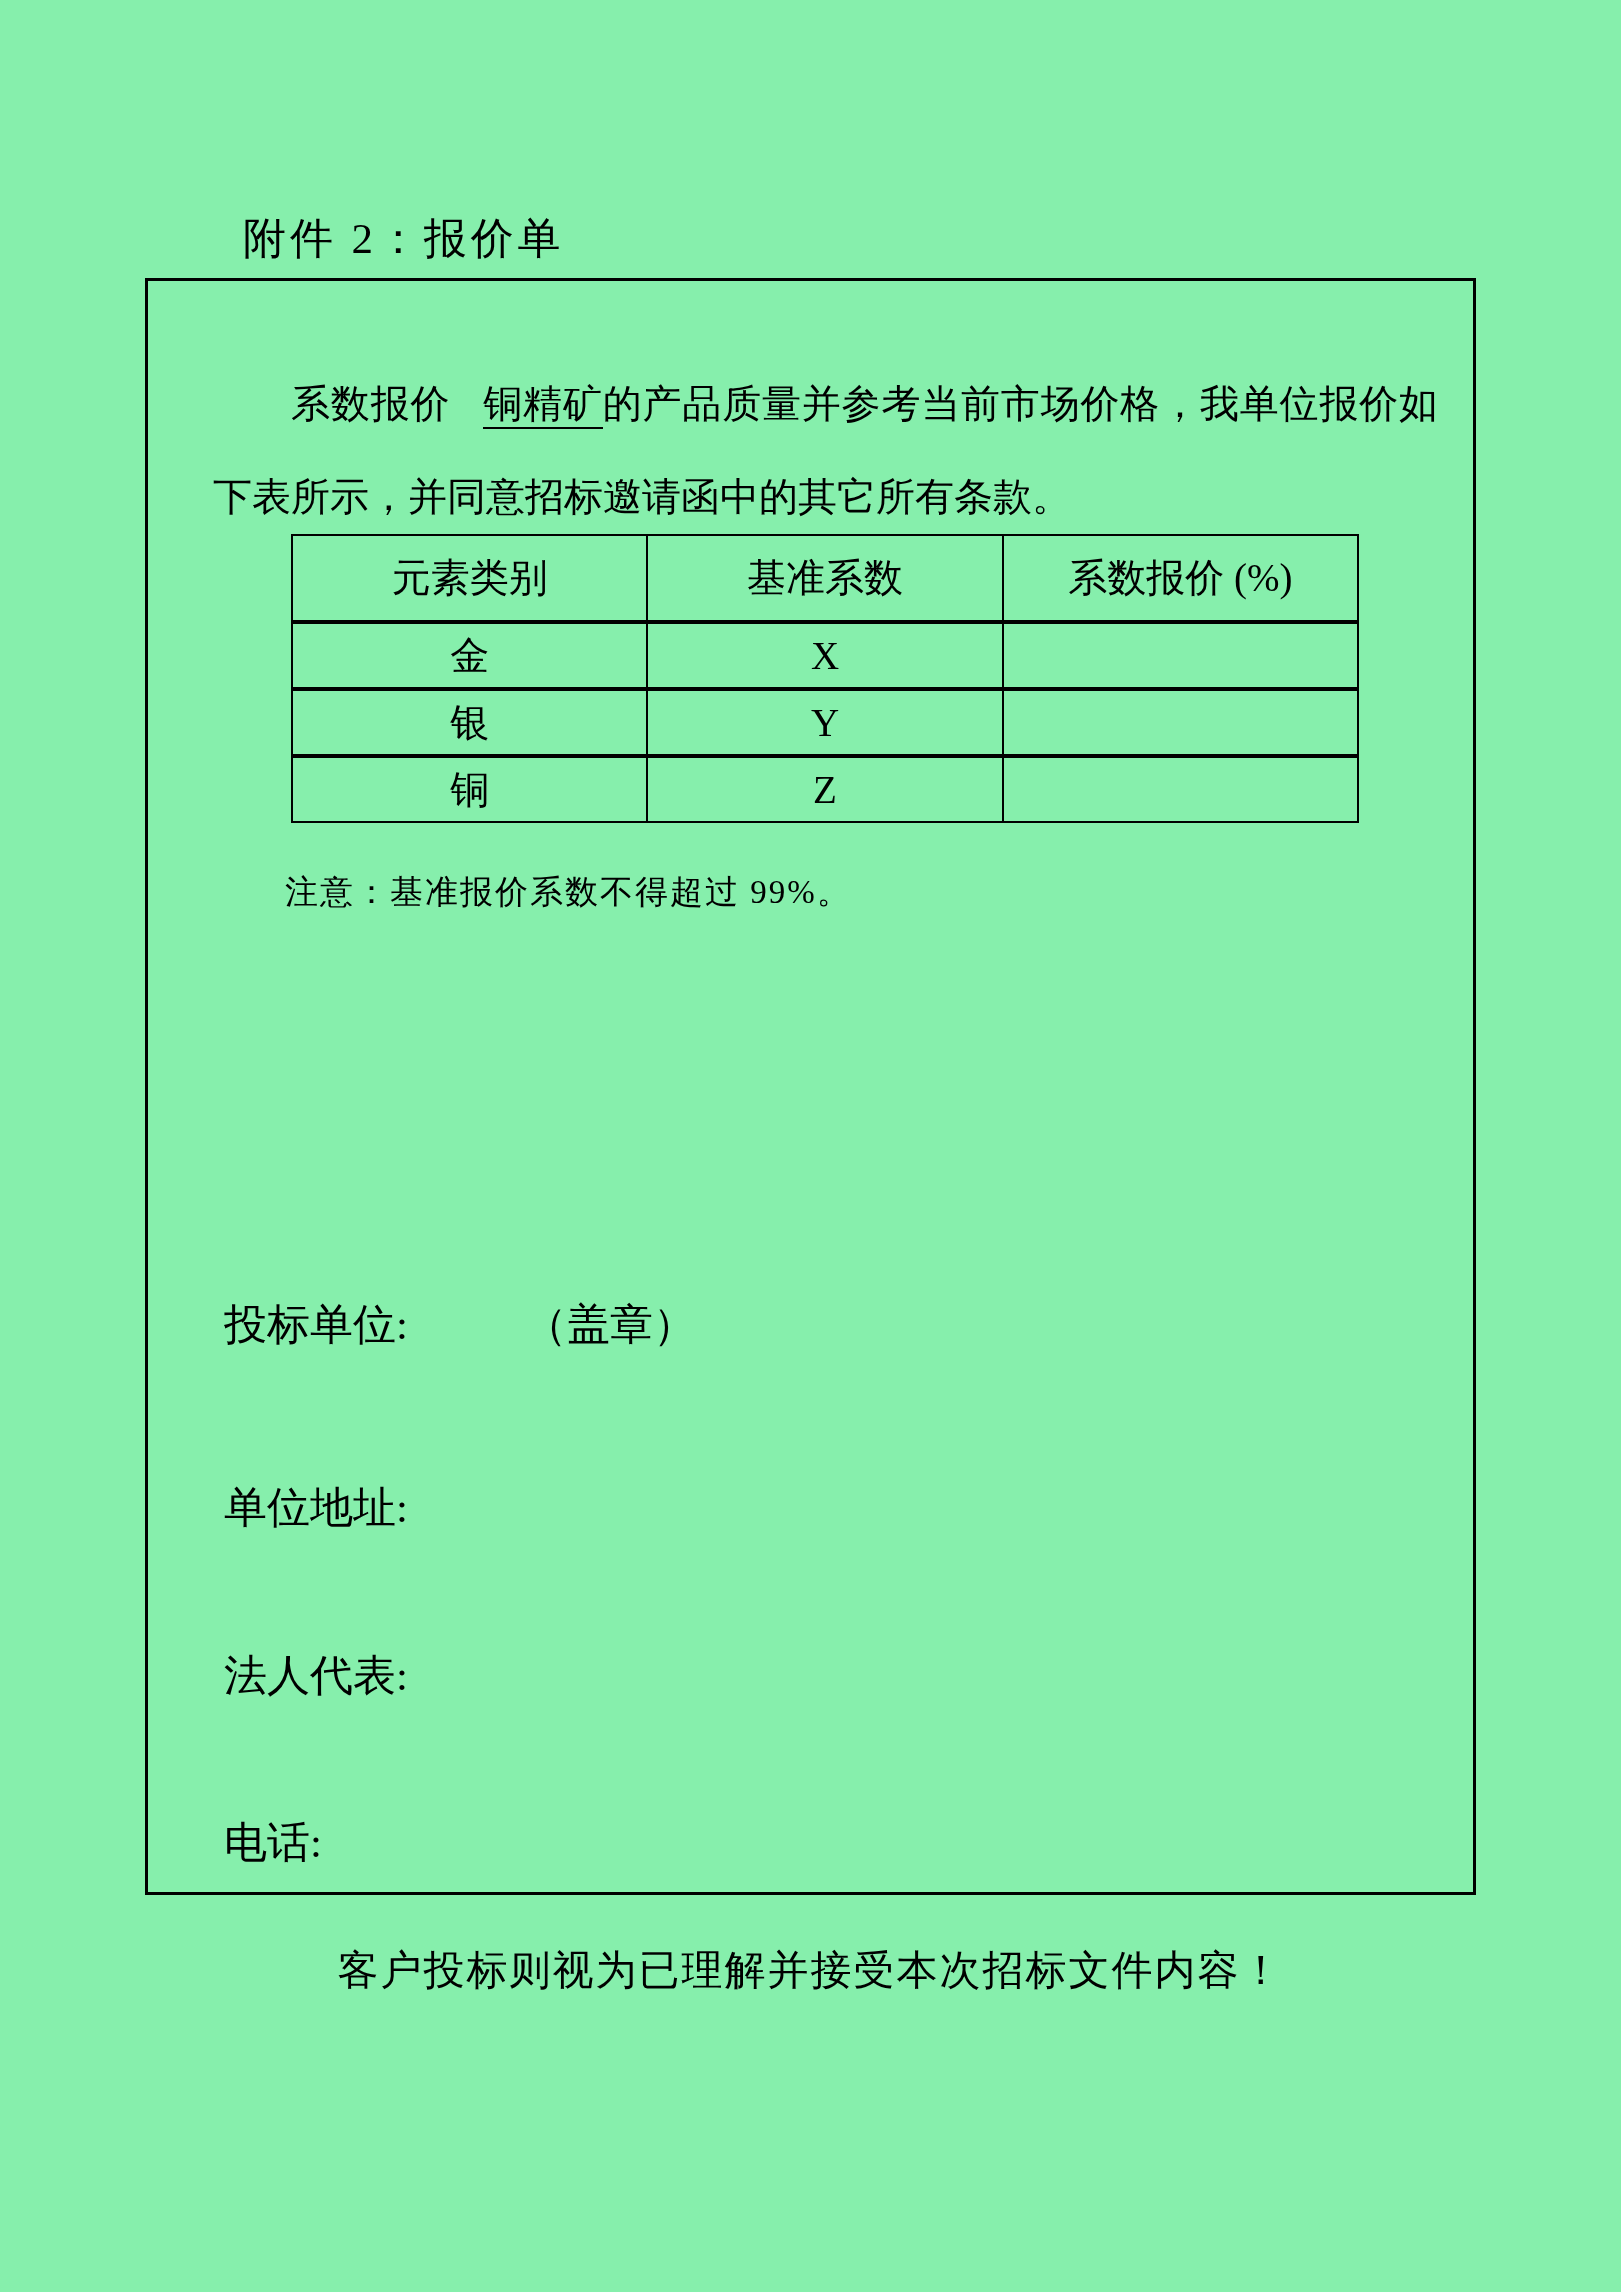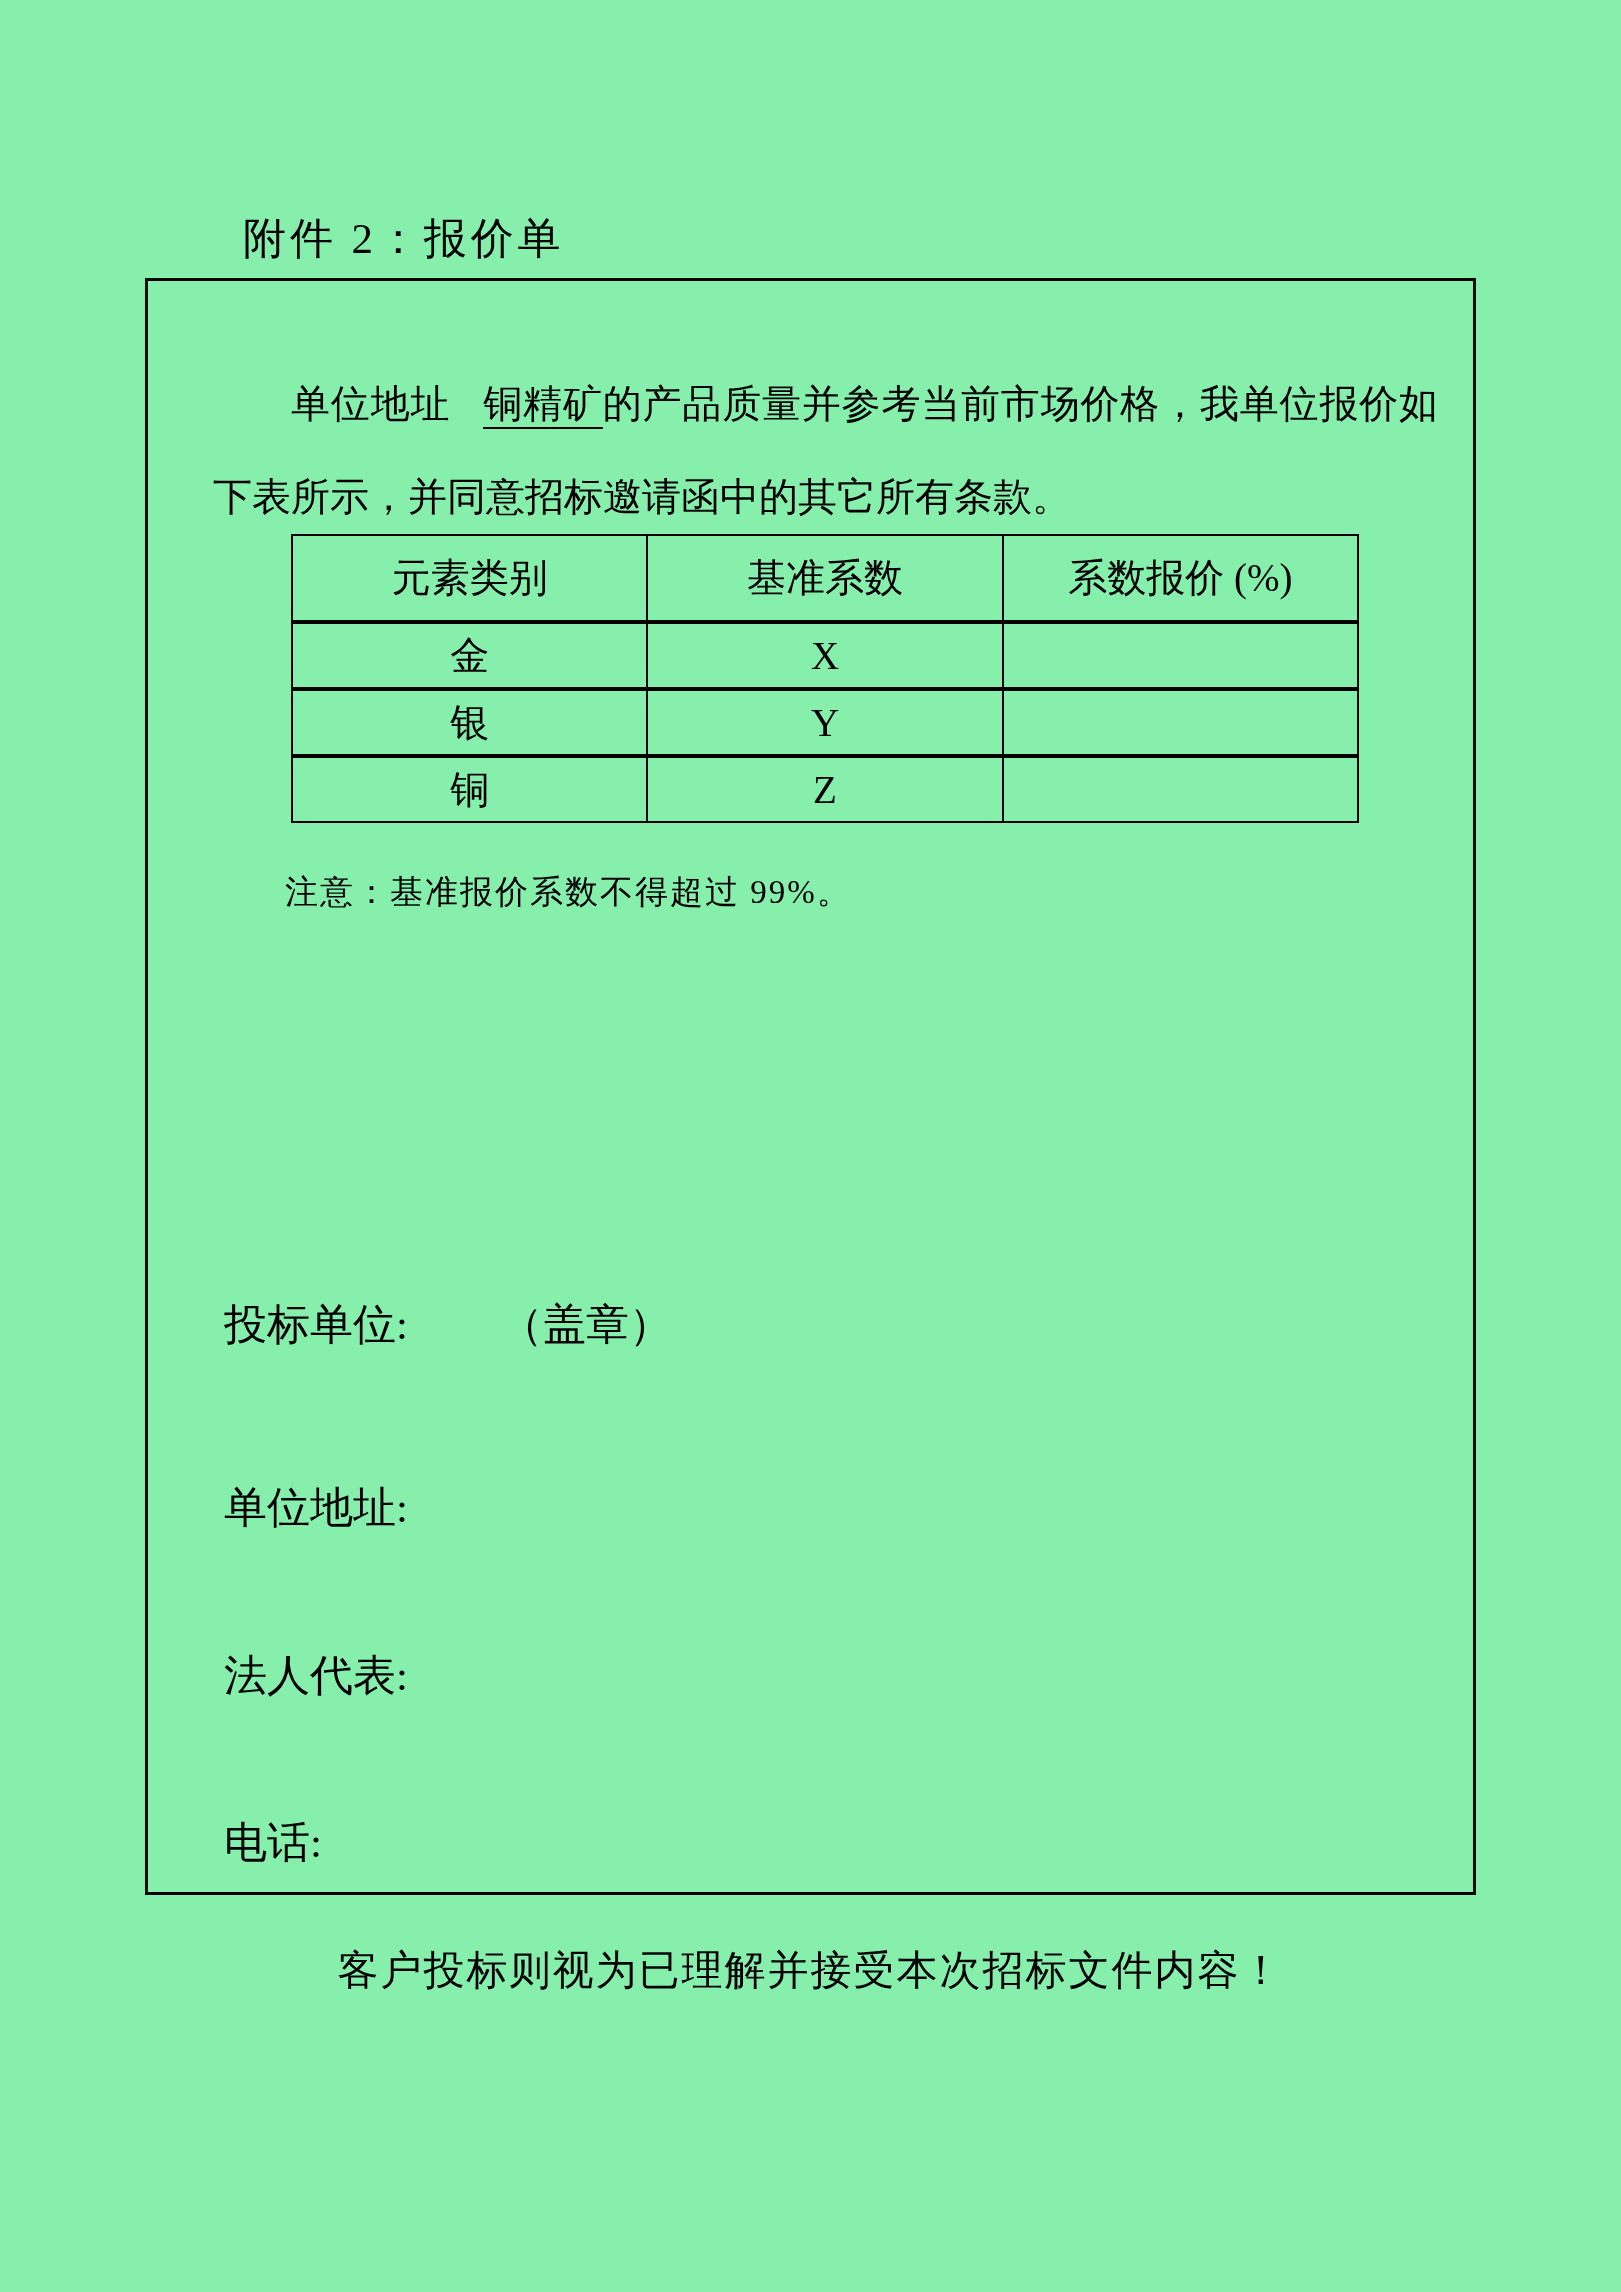--- a/index.html
+++ b/index.html
@@ -91,21 +91,21 @@
     left: 76px;
     font-size: 43px;
     white-space: nowrap;
   }
   .sig-bidder   { top: 1015px; }
   .sig-address  { top: 1198px; }
   .sig-legalrep { top: 1366px; }
   .sig-phone    { top: 1533px; }
   .seal-label {
     display: inline-block;
-    margin-left: 92px;
+    margin-left: 116px;
     text-align: right;
   }
   .footer-note {
     position: absolute;
     left: 0;
     top: 1943px;
     width: 100%;
     text-align: center;
     font-size: 41px;
     letter-spacing: 2px;
@@ -113,21 +113,21 @@
 </style>
 </head>
 <body>
 
 <div class="page">
 
   <div class="attachment-title">附件 2：报价单</div>
 
   <div class="frame">
 
-    <p class="para para-intro"><span>单位地址</span><span class="underlined">铜精矿</span><span>的产品质量并参考当前市场价格，我单位报价如下表所示，并同意招标邀请函中的其它所有条款。</span></p>
+    <p class="para para-intro"><span>系数报价</span><span class="underlined">铜精矿</span><span>的产品质量并参考当前市场价格，我单位报价如下表所示，并同意招标邀请函中的其它所有条款。</span></p>
 
     <table class="quote-table">
       <thead>
         <tr>
           <th>元素类别</th>
           <th>基准系数</th>
           <th>系数报价 (%)</th>
         </tr>
       </thead>
       <tbody>

